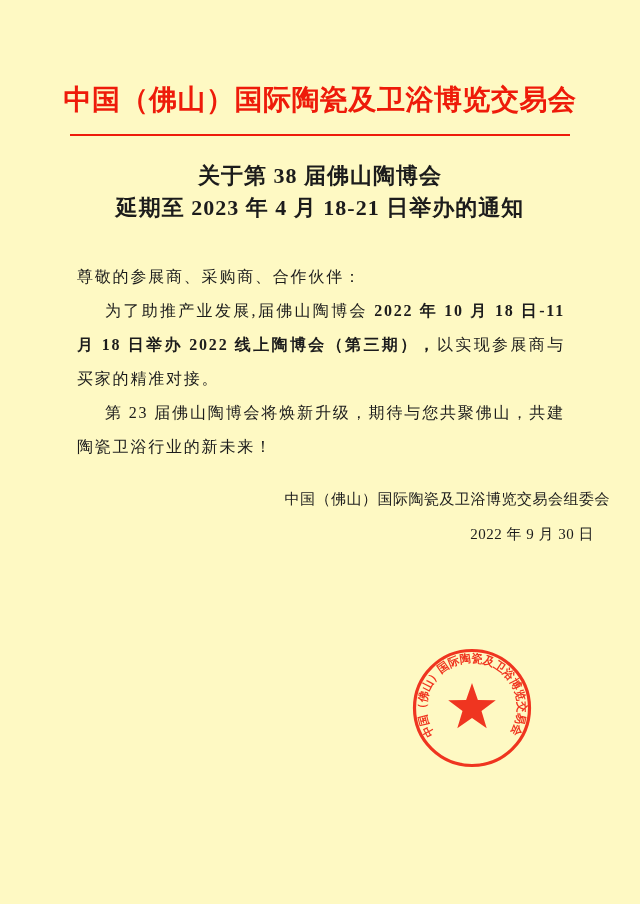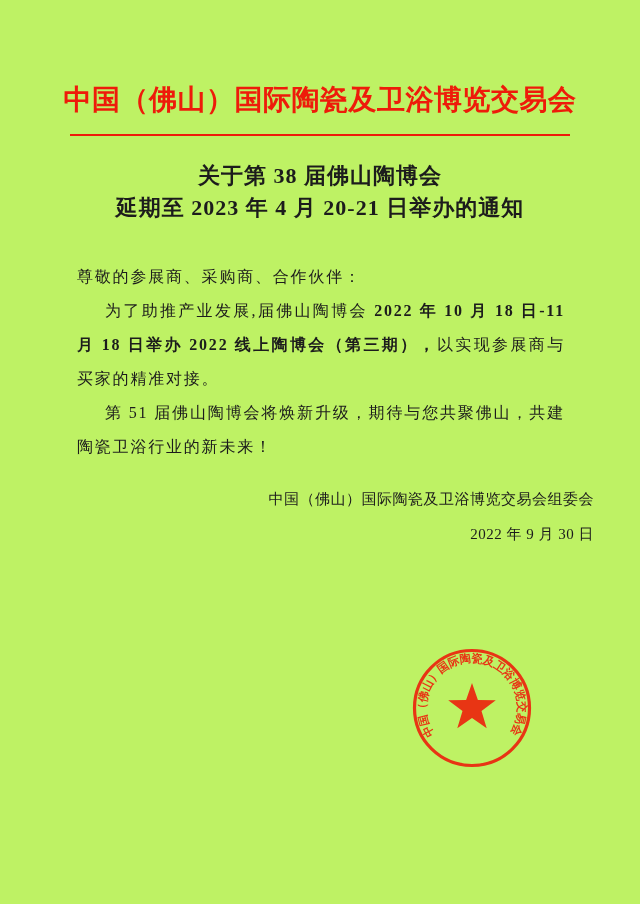--- a/index.html
+++ b/index.html
@@ -1,19 +1,19 @@
 <!DOCTYPE html>
 <html lang="zh" style="--accent: #ee1b0a;"><head>
 <meta charset="utf-8">
 <style>
   html,body{margin:0;padding:0;background:#ffffff;}
   .page{
     position:relative;
     width:640px;height:904px;
-    background:#bef264;
+    background:#fef9c3;
     overflow:hidden;
     font-family:"Liberation Serif","DejaVu Serif",serif;
     color:#1c1c1c;
   }
   .org-banner{
     margin-top:78px;
     text-align:center;
     font-size:28px;
     font-weight:bold;
     line-height:44px;
@@ -44,21 +44,21 @@
   .body-text p{
     margin:0;
     text-align:justify;
     text-justify:inter-character;
   }
   .body-text p.indent{text-indent:28px;}
   .b{font-weight:bold;}
   .signature{margin-top:24px;}
   .sig-org{
     text-align:right;
-    margin-right:46px;
+    margin-right:30px;
     font-size:15px;
     letter-spacing:0.5px;
     line-height:22px;
   }
   .sig-date{
     text-align:right;
     margin-right:46px;
     margin-top:13px;
     font-size:15px;
     letter-spacing:0.5px;
@@ -83,30 +83,30 @@
 <body>
 
 <div class="page">
 
   <div class="org-banner">中国（佛山）国际陶瓷及卫浴博览交易会</div>
 
   <div class="header-divider"></div>
 
   <div class="doc-title">
     <div>关于第 38 届佛山陶博会</div>
-    <div>延期至 2023 年 4 月 20-21 日举办的通知</div>
+    <div>延期至 2023 年 4 月 18-21 日举办的通知</div>
   </div>
 
   <div class="body-text">
     <p>尊敬的参展商、采购商、合作伙伴：</p>
 
 
     <p class="indent"><span>为了助推产业发展,届佛山陶博会 </span><span class="b">2022 年 10 月 18 日-11 月 18 日举办 2022 线上陶博会（第三期），</span><span>以实现参展商与买家的精准对接。</span></p>
 
-    <p class="indent">第 51 届佛山陶博会将焕新升级，期待与您共聚佛山，共建陶瓷卫浴行业的新未来！</p>
+    <p class="indent">第 23 届佛山陶博会将焕新升级，期待与您共聚佛山，共建陶瓷卫浴行业的新未来！</p>
 
   </div>
 
   <div class="signature">
     <div class="sig-org">中国（佛山）国际陶瓷及卫浴博览交易会组委会</div>
     <div class="sig-date">2022 年 9 月 30 日</div>
   </div>
 
   <svg class="seal" viewBox="0 0 140 140" xmlns="http://www.w3.org/2000/svg">
     <defs>

